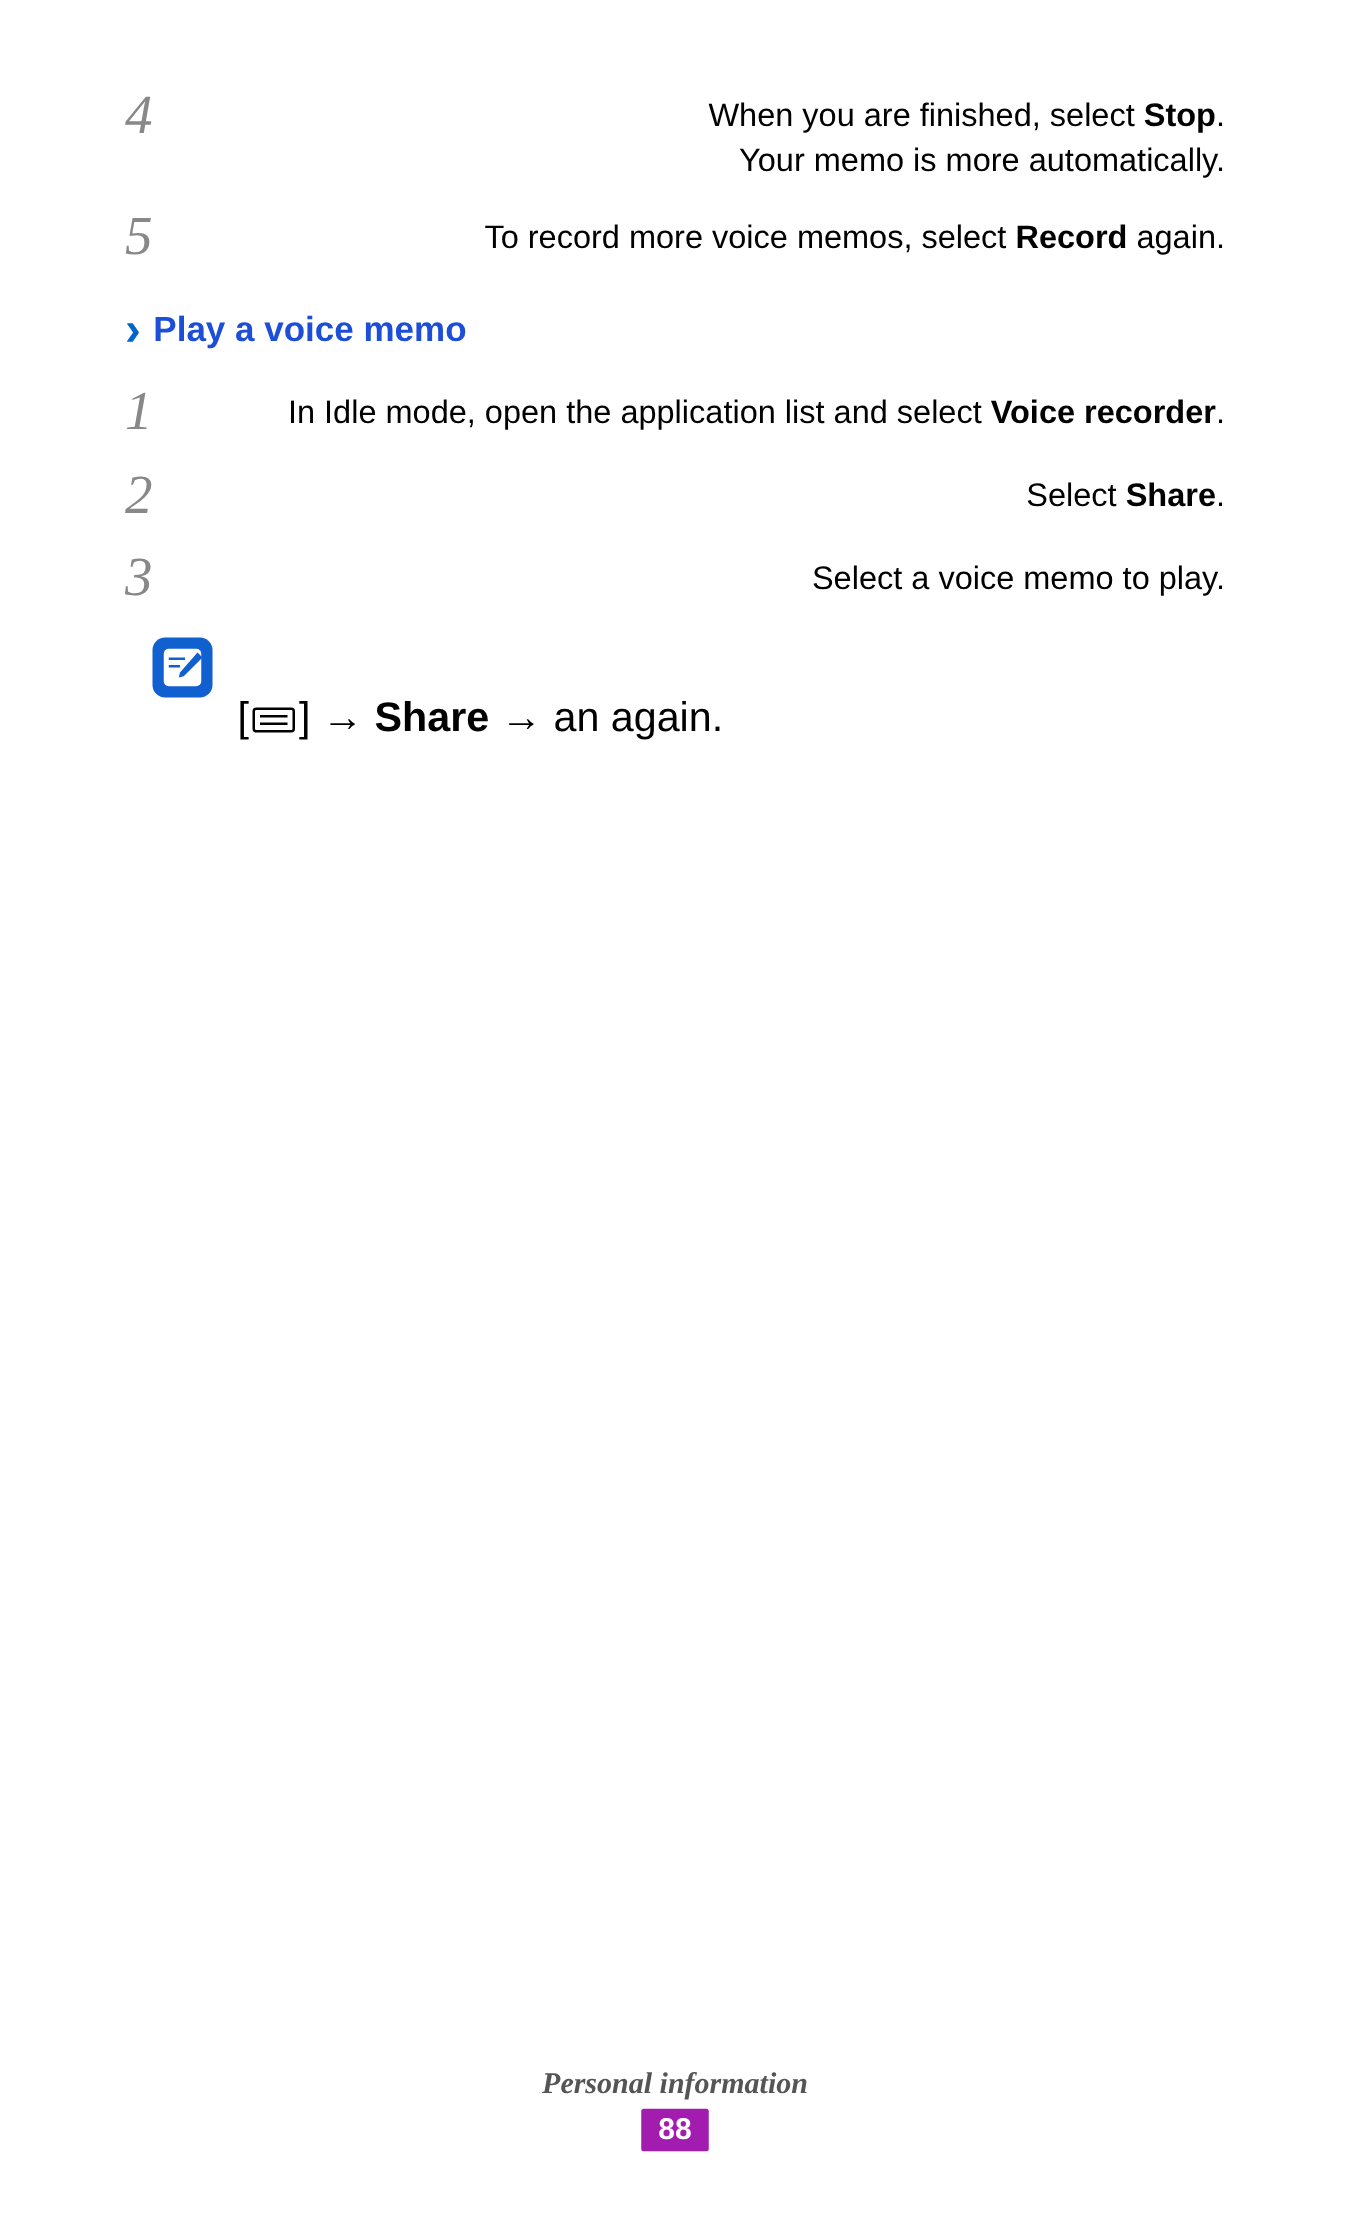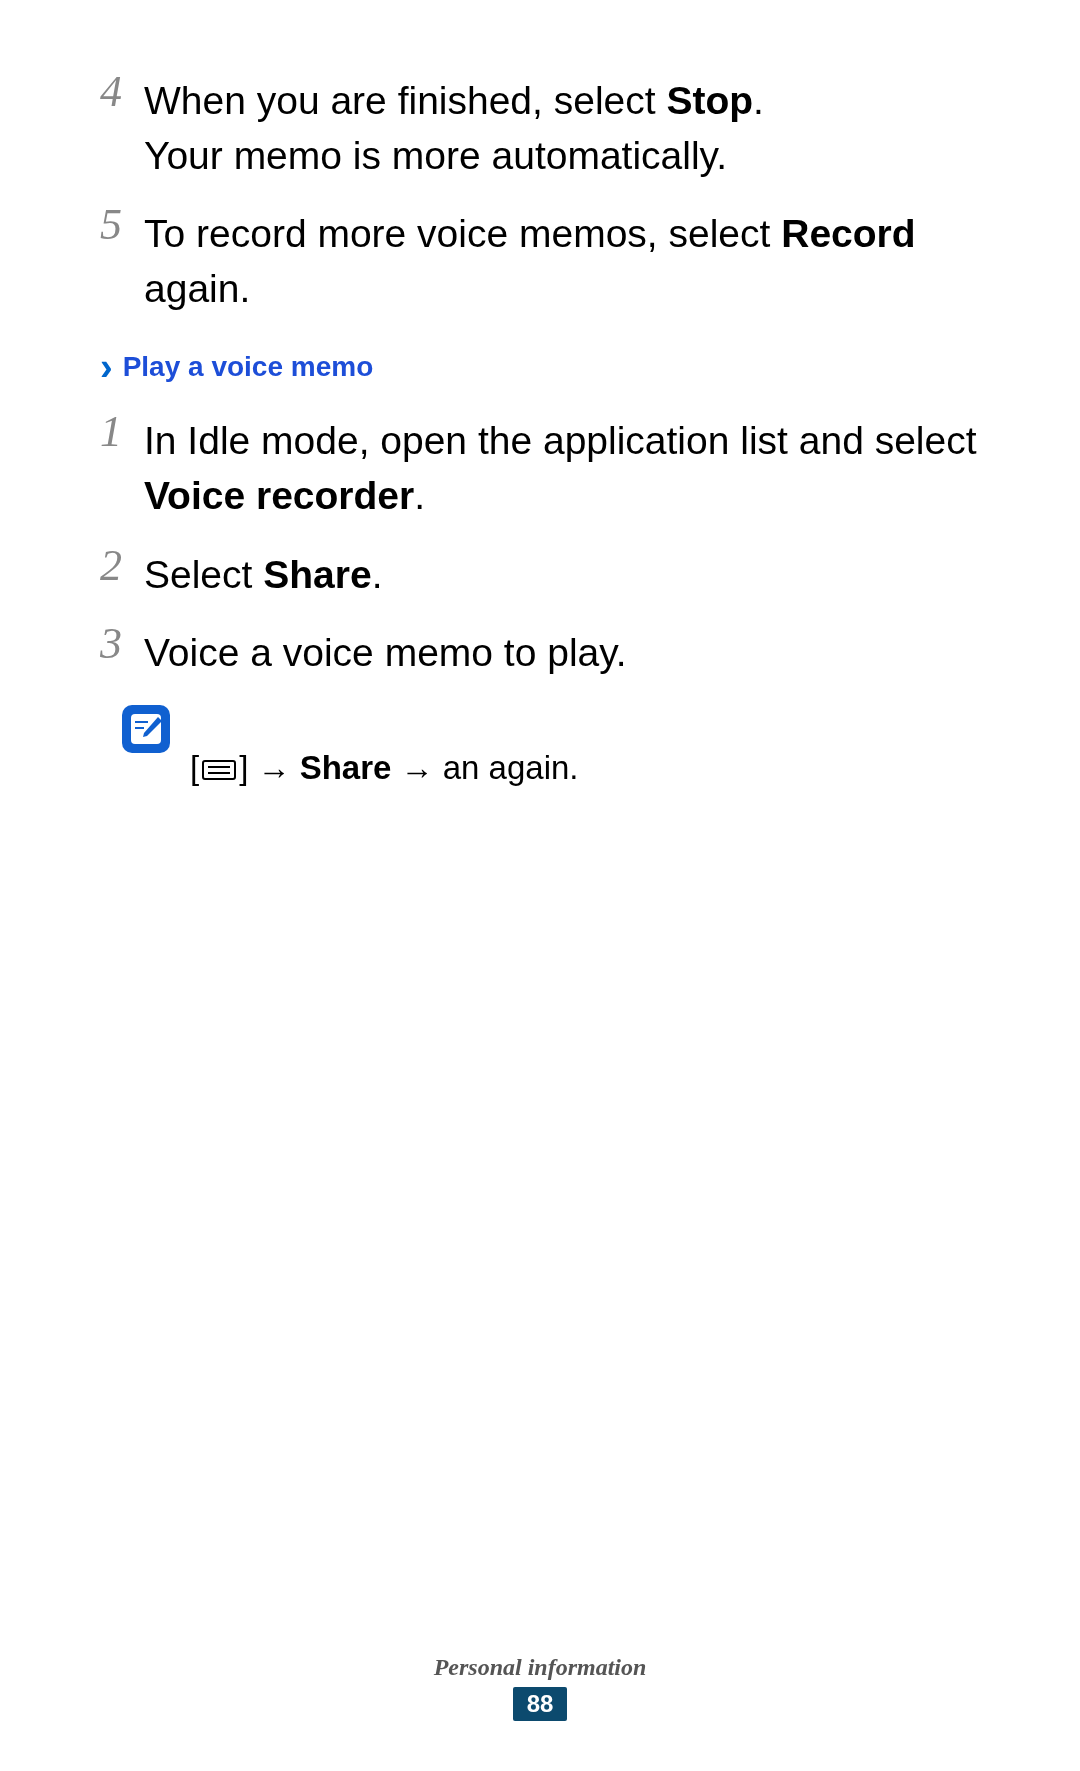--- a/index.html
+++ b/index.html
@@ -32,25 +32,26 @@
       font-style: italic;
       font-size: 44px;
       color: #888888;
       width: 44px;
       flex-shrink: 0;
       line-height: 1.1;
       text-align: left;
     }
     
     .step-text {
-      font-size: 39px;
+      font-size: 26px;
       color: #000000;
       line-height: 1.4;
       padding-top: 6px;
       flex: 1;
+      text-align: right;
     }
     
     .section-heading {
       display: flex;
       align-items: center;
       margin-top: 32px;
       margin-bottom: 22px;
     }
     
     .chevron {
@@ -111,21 +112,21 @@
     .footer-label {
       font-family: Georgia, "Times New Roman", serif;
       font-style: italic;
       font-size: 24px;
       color: #555555;
       margin-bottom: 6px;
     }
     
     .page-number-box {
       display: inline-block;
-      background-color: #0c4a6e;
+      background-color: #a21caf;
       color: #ffffff;
       padding: 3px 14px;
       font-size: 24px;
       border-radius: 2px;
     }
   </style>
 </head>
 <body>
 
 <div class="content">
@@ -150,21 +151,21 @@
       <div class="step-item">
         <span class="step-number">1</span>
         <span class="step-text"><span>In Idle mode, open the application list and select </span><span class="bold">Voice recorder</span><span>.</span></span>
       </div>
       <div class="step-item">
         <span class="step-number">2</span>
         <span class="step-text"><span>Select </span><span class="bold">Share</span><span>.</span></span>
       </div>
       <div class="step-item">
         <span class="step-number">3</span>
-        <span class="step-text"><span>Voice a voice memo to play.</span></span>
+        <span class="step-text"><span>Select a voice memo to play.</span></span>
       </div>
     </div>
 
   <div class="note-item">
     <span class="note-icon">
       <svg viewBox="0 0 52 52" width="52" height="52">
         <rect x="2" y="2" width="48" height="48" rx="10" ry="10" fill="#1060d0"></rect>
         <rect x="11" y="11" width="30" height="30" rx="4" ry="4" fill="#ffffff"></rect>
         <line x1="15" y1="19" x2="28" y2="19" stroke="#1060d0" stroke-width="2"></line>
         <line x1="15" y1="25" x2="24" y2="25" stroke="#1060d0" stroke-width="2"></line>

